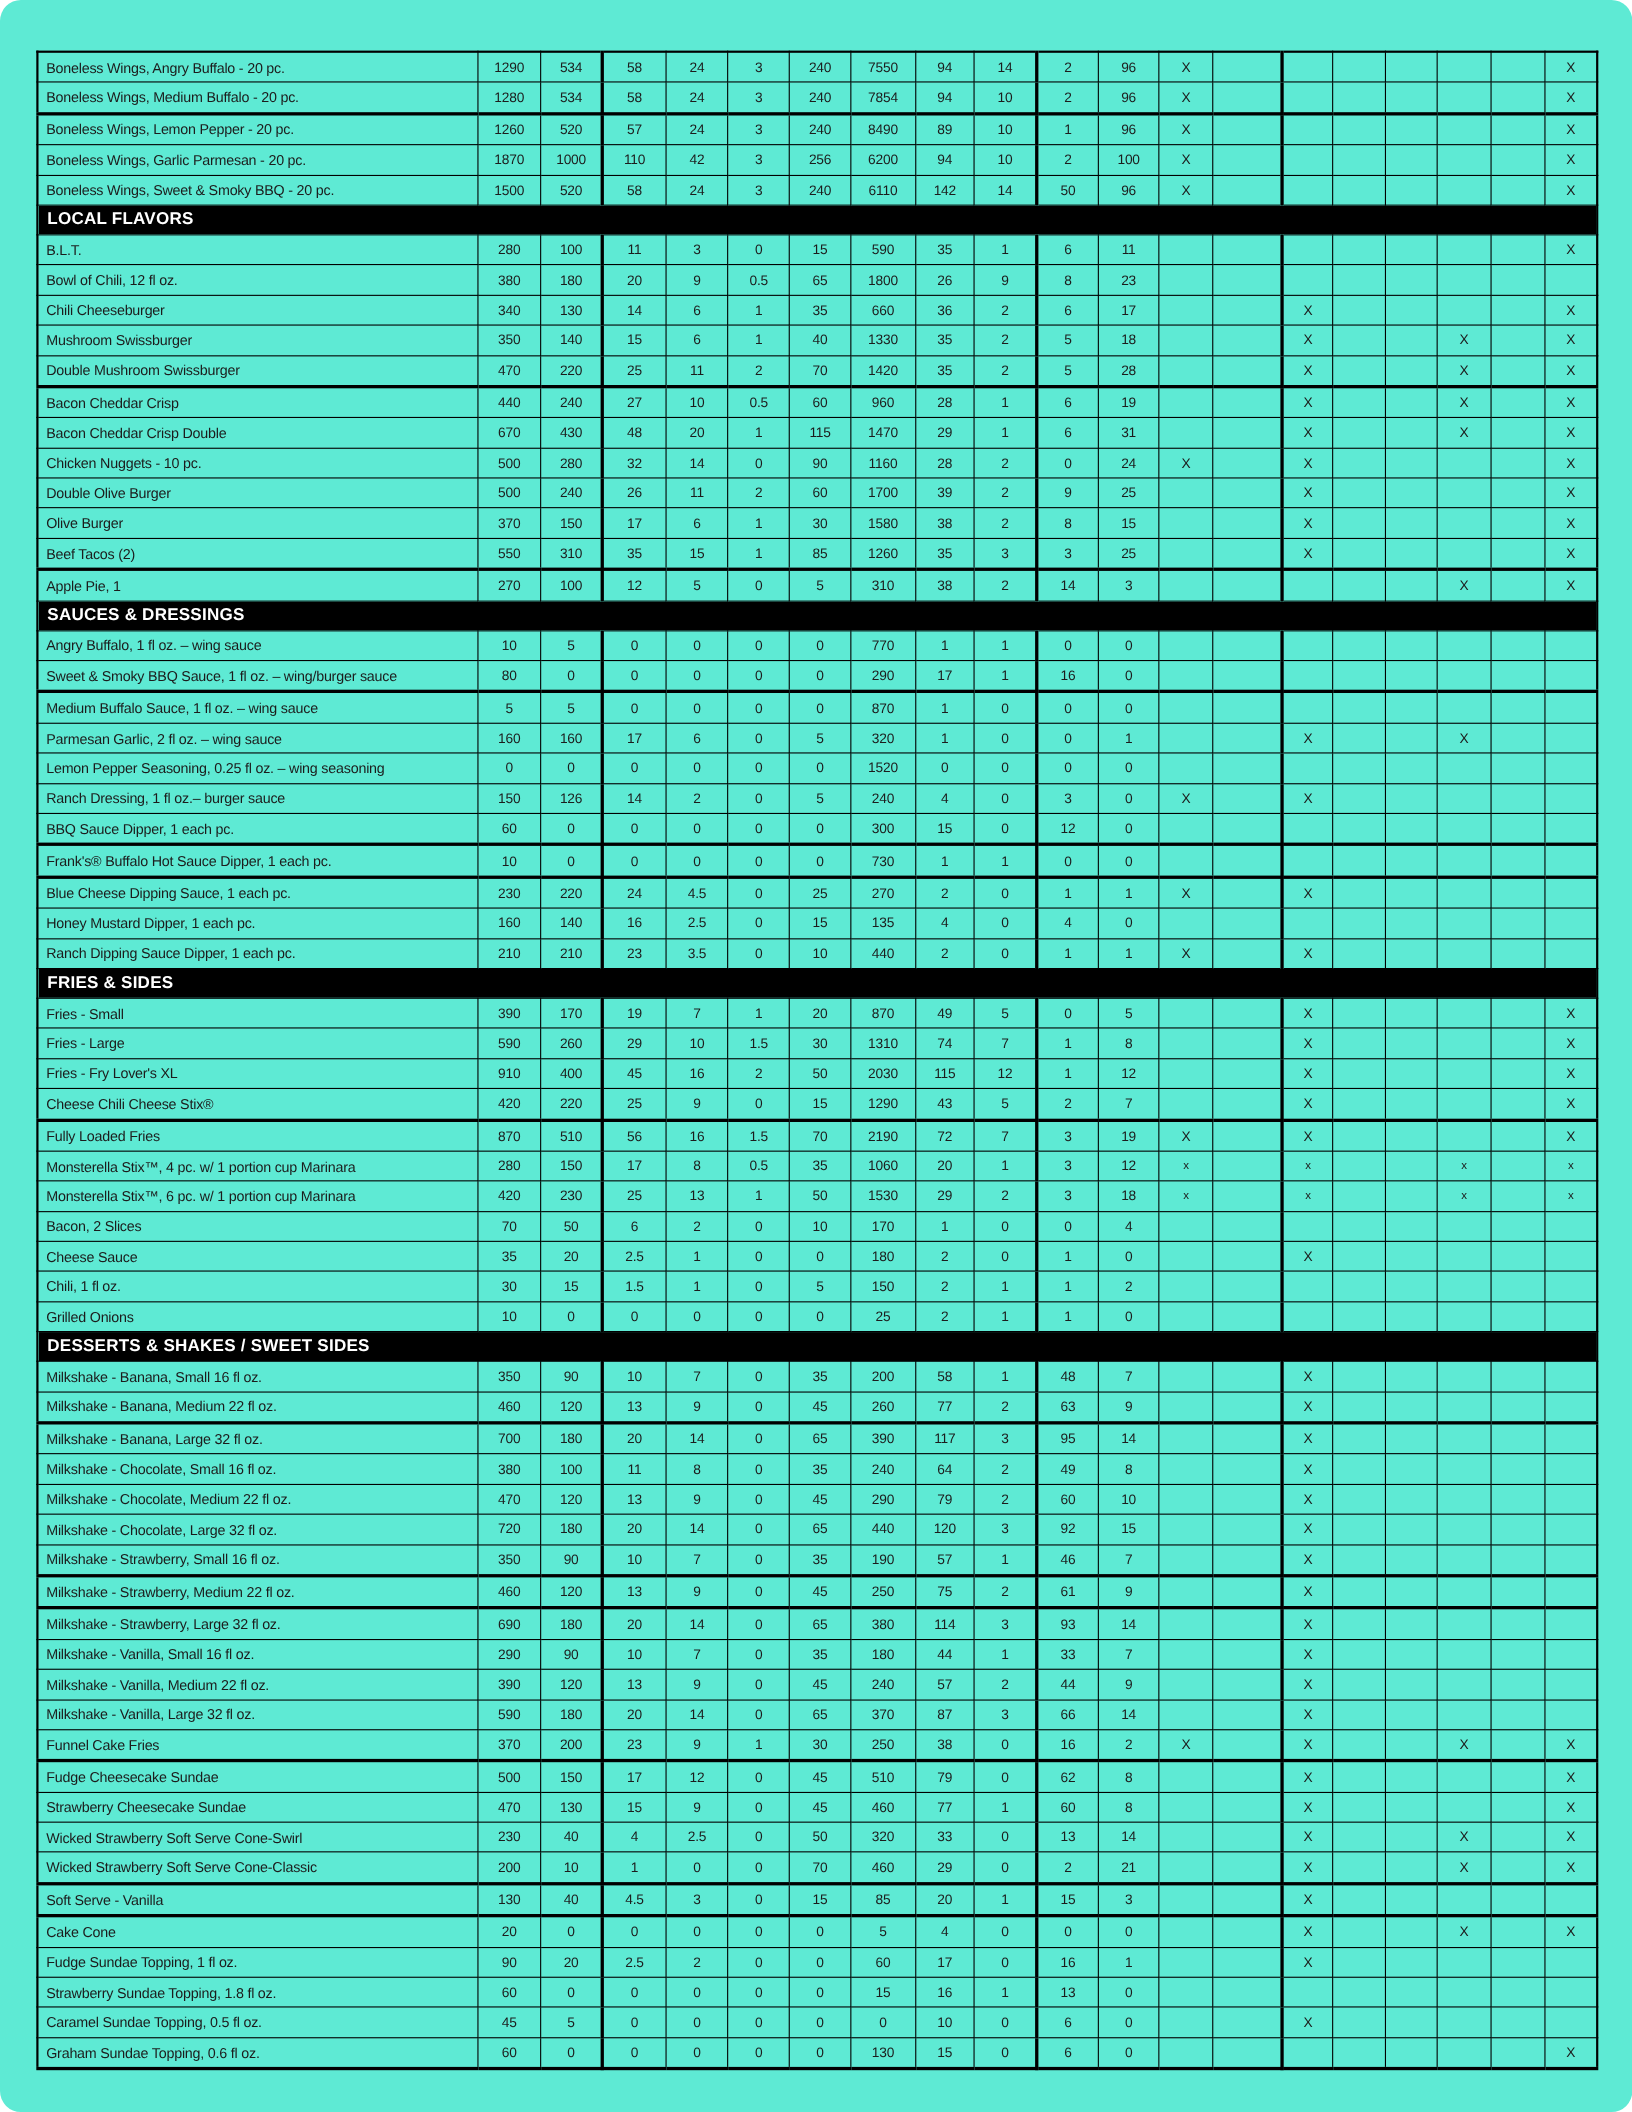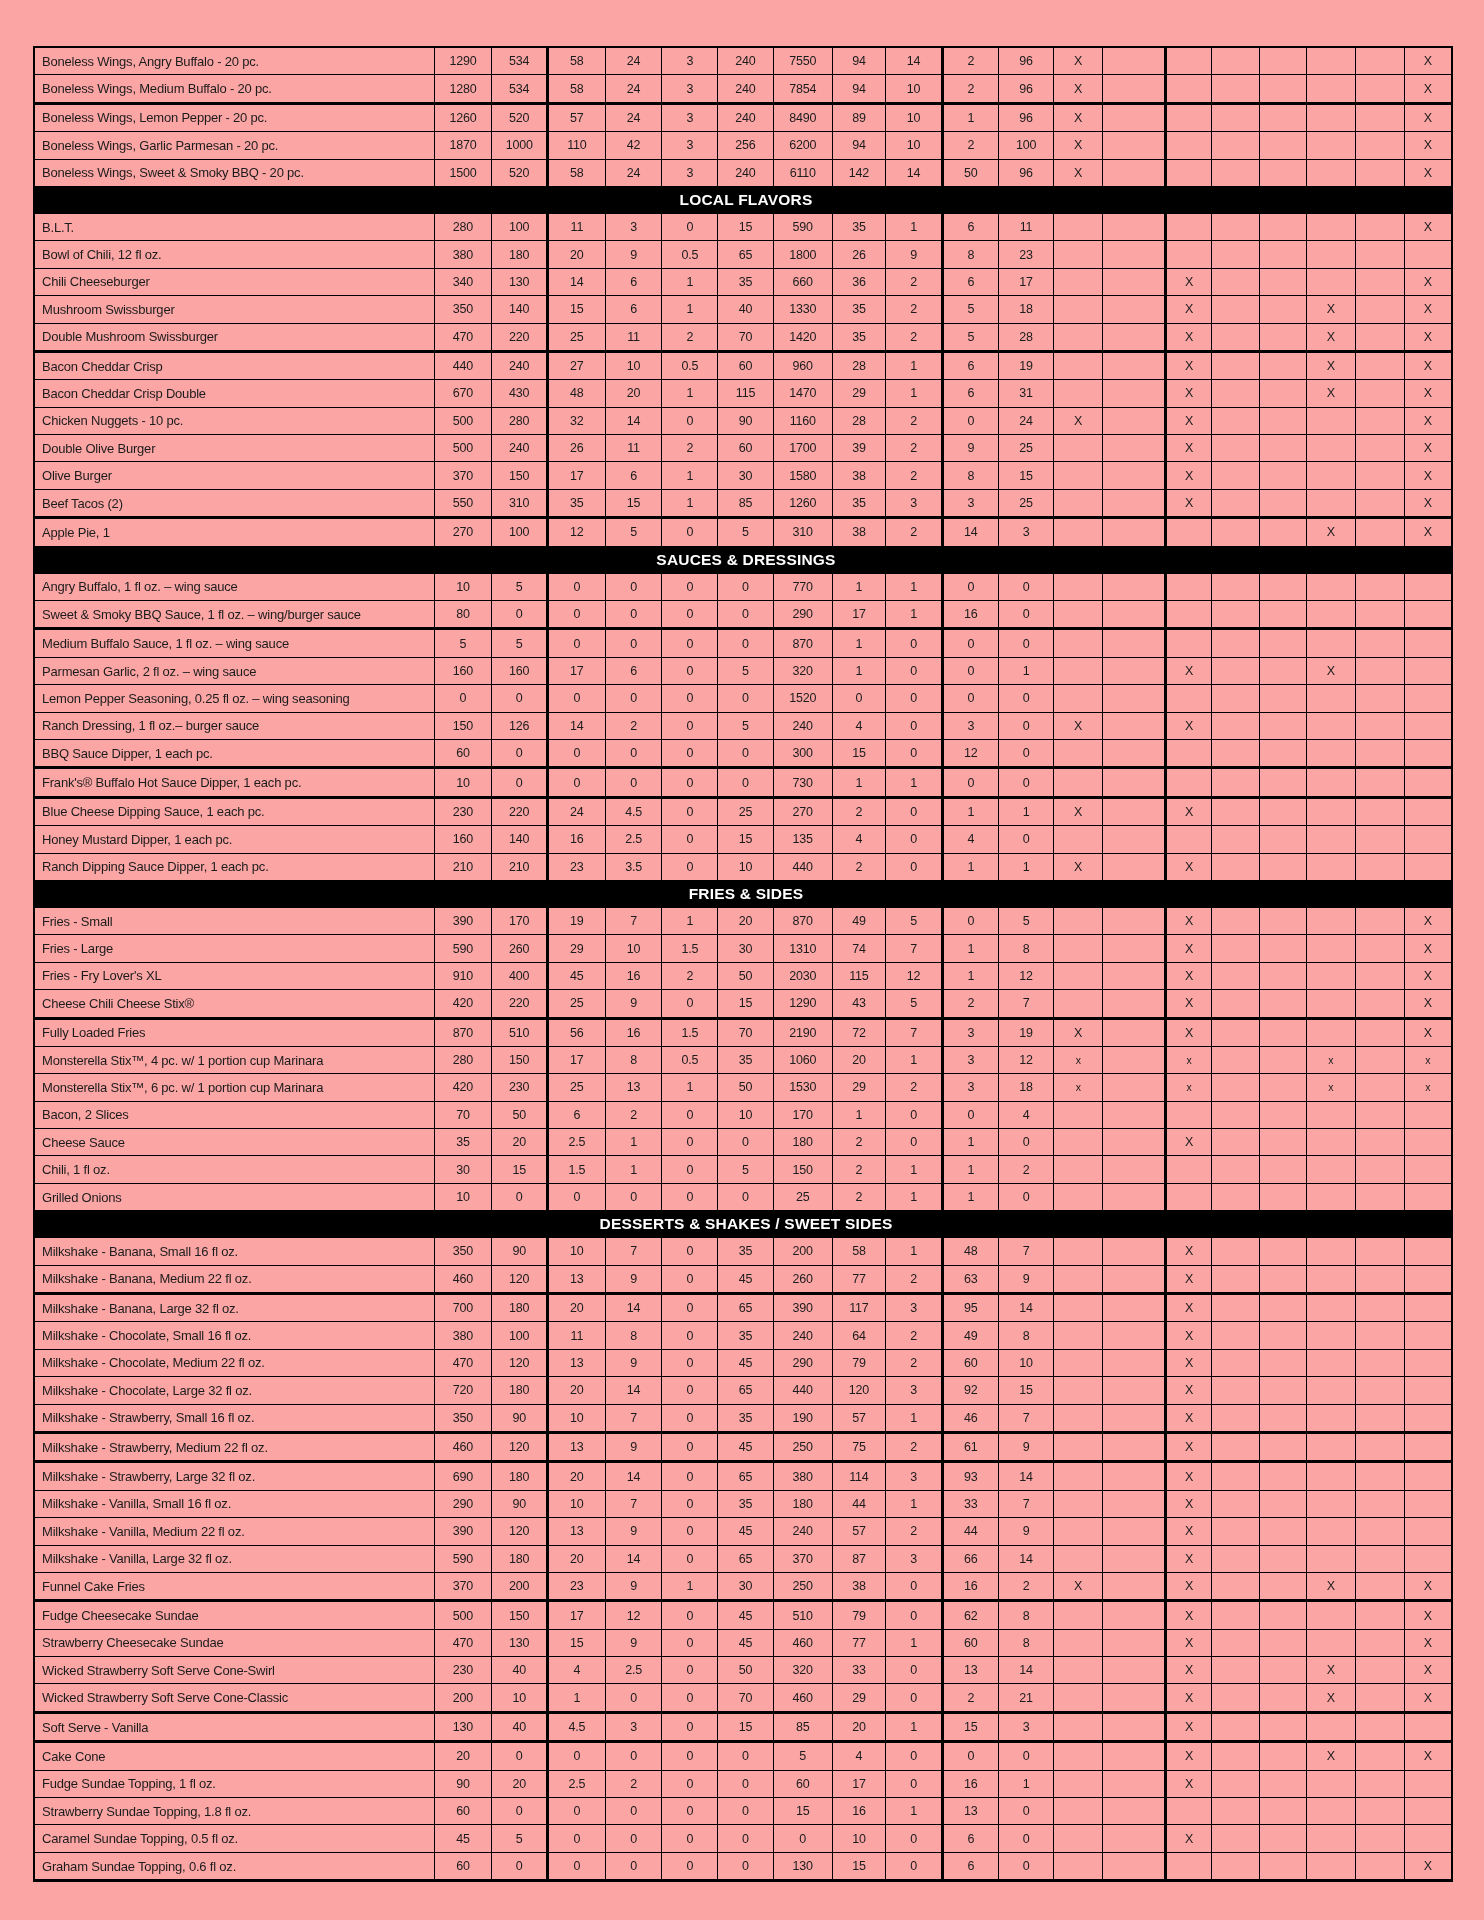--- a/index.html
+++ b/index.html
@@ -1,17 +1,17 @@
 <!DOCTYPE html>
 <html><head>
 <meta charset="utf-8">
 <style>
   html,body { margin:0; padding:0; background:#ffffff; }
   body { width:1484px; height:1920px; font-family:"Liberation Sans", sans-serif; }
-  .page { position:relative; width:1484px; height:1920px; background:#fca5a5; overflow:hidden; }
+  .page { position:relative; width:1484px; height:1920px; background:#5eead4; overflow:hidden;border-radius:19px; }
   table.nutri {
     position:absolute; left:33px; top:46px;
     width:1420px; border-collapse:collapse; table-layout:fixed;
     border:2px solid #000;
   }
   td {
     border:1px solid #000;
     height:26.4px;
     padding:0 2px;
     font-size:12.5px;
@@ -22,21 +22,21 @@
     overflow:hidden;
     letter-spacing:-0.2px;
   }
   td.name { text-align:left; padding-left:7px; font-size:13px; }
   
   td:nth-child(3), td:nth-child(10), td:nth-child(14) { border-right-width:3px; }
   tr.hr td { border-bottom-width:3px; }
   tr.section td {
     background:#000; color:#fff;
     font-weight:bold; font-size:15.5px;
-    text-align:center; padding-left:8px;
+    text-align:left; padding-left:8px;
     height:26px; letter-spacing:0.2px;
     border:1px solid #000;
   }
   td.small { font-size:10.5px; }
 </style>
 </head>
 <body>
 
 <div class="page">
   <table class="nutri">

